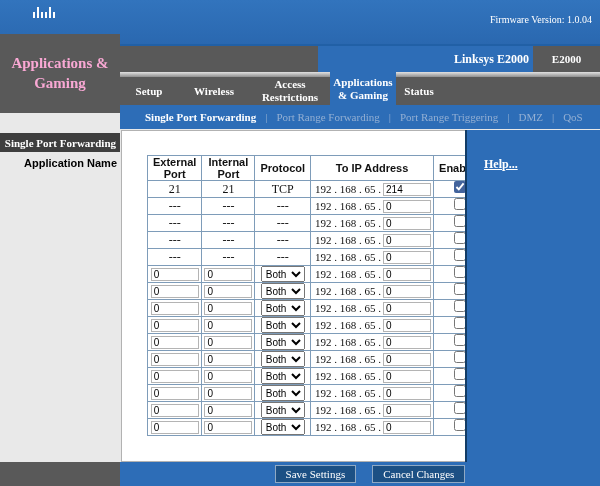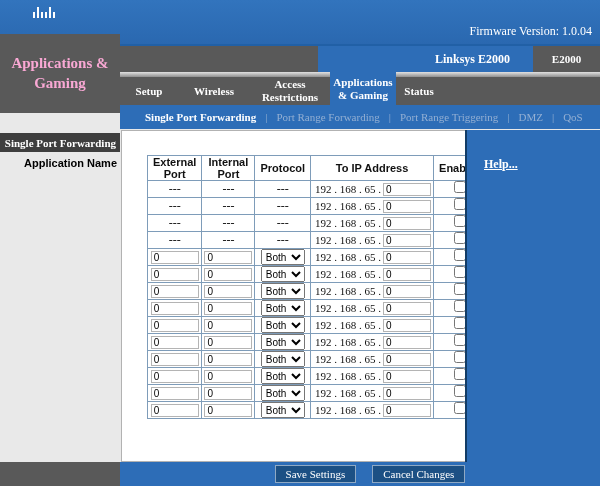--- a/index.html
+++ b/index.html
@@ -6,34 +6,34 @@
   html,body { width:600px; height:486px; }
   body { position:relative; overflow:hidden; background:#e9e9e9; font-family:"Liberation Sans", sans-serif; }
 
   
   .banner { position:absolute; left:0; top:0; width:600px; height:46px;
             background:linear-gradient(#3274bd,#2a68b0); border-bottom:2px solid #2160a6; }
   .logo { position:absolute; left:30px; top:5px; color:#fff; }
   .logo-bars { display:flex; align-items:flex-end; gap:2px; height:13px; margin-left:3px; }
   .logo-bars i { display:block; width:2px; background:#fff; }
   .logo-text { font-weight:bold; font-size:15px; letter-spacing:2px;margin-top:44px; }
-  .firmware { position:absolute; right:8px; bottom:5px; color:#fff;
-              font-family:"Liberation Serif", serif; font-size:12px; }
+  .firmware { position:absolute; right:8px; bottom:19px; color:#fff;
+              font-family:"Liberation Serif", serif; font-size:10px; }
 
   
   .title-block { position:absolute; left:0; top:34px; width:120px; height:79px; background:#595959;
                  color:#f9a8d4; display:flex; align-items:center; justify-content:center; text-align:center;
                  font-family:"Liberation Serif", serif; font-weight:bold; font-size:15px; line-height:1.3;
                  white-space:pre-line; z-index:3; }
 
   
   .brand-row { position:absolute; left:120px; top:46px; width:480px; height:26px; display:flex; }
   .brand-gray { width:198px; height:26px; background:#595959; }
   .brand-blue { flex:1; background:#2d6db7; display:flex; align-items:center; justify-content:flex-end;
-                padding-right:23px; color:#fff; font-family:"Liberation Serif", serif; font-weight:bold; font-size:12px; }
+                padding-right:4px; color:#fff; font-family:"Liberation Serif", serif; font-weight:bold; font-size:12px; }
   .model-box { width:67px; height:26px; background:#595959; color:#fff; display:flex; align-items:center;
                justify-content:center; font-family:"Liberation Serif", serif; font-weight:bold; font-size:11px; }
 
   
   .tabs-row { position:absolute; left:120px; top:72px; width:480px; height:33px; }
   .tabs-top { height:5px; background:linear-gradient(#e2e2e2,#8f8f8f); }
   .tabs { display:flex; height:28px; background:#595959; }
   .tab { color:#fff; font-family:"Liberation Serif", serif; font-weight:bold; font-size:11px; line-height:1.15;
          display:flex; align-items:center; justify-content:center; text-align:center; padding:0 2px; cursor:pointer; }
   .tab.active { background:#2d6db7; margin-top:-5px; height:33px; }
@@ -172,20 +172,27 @@
         <tr>
           <th>External Port</th>
           <th>Internal Port</th>
           <th>Protocol</th>
           <th>To IP Address</th>
           <th>Enabled</th>
         </tr>
       </thead>
     <tbody>
         <tr>
+          <td>21</td>
+          <td>21</td>
+          <td>TCP</td>
+          <td class="ip"><span>192 . 168 . 65 .</span><input type="text" class="ip-input" value="214" style=""></td>
+          <td><input type="checkbox" checked="" style=""></td>
+        </tr>
+        <tr>
           <td>---</td>
           <td>---</td>
           <td>---</td>
           <td class="ip"><span>192 . 168 . 65 .</span><input type="text" class="ip-input" value="0" style=""></td>
           <td><input type="checkbox" style=""></td>
         </tr>
         <tr>
           <td>---</td>
           <td>---</td>
           <td>---</td>

